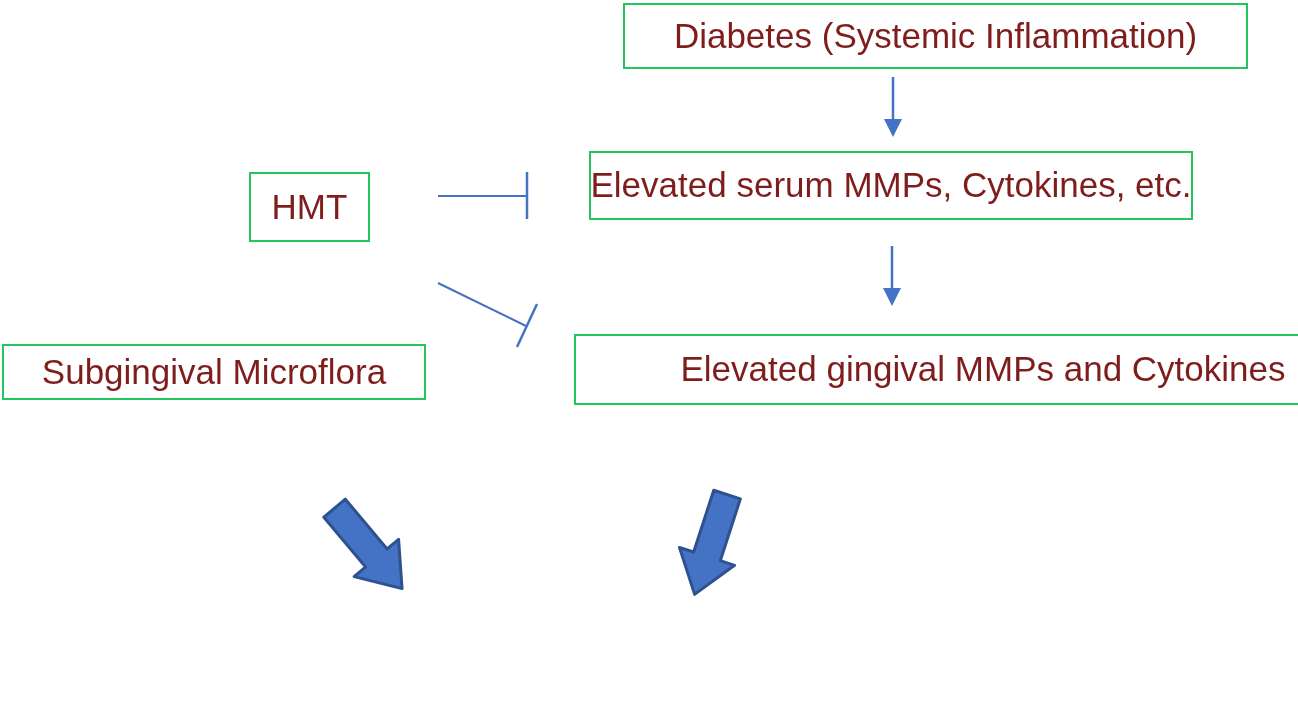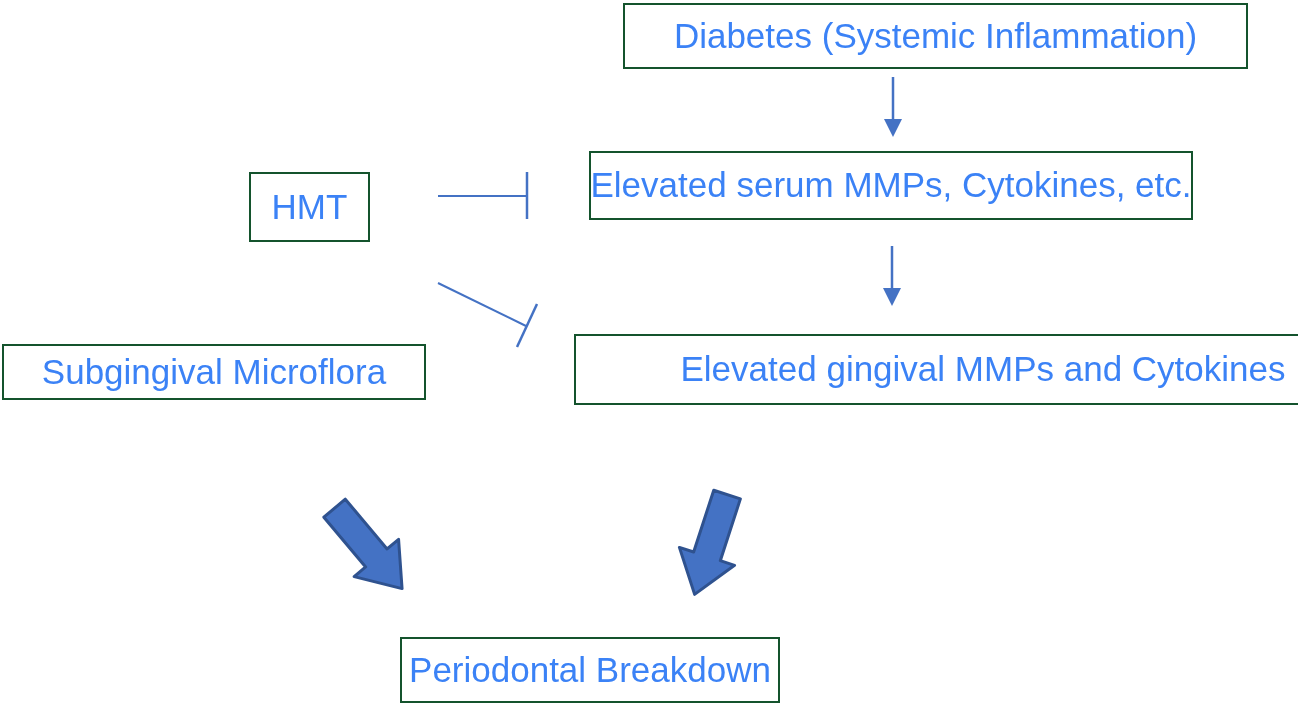--- a/index.html
+++ b/index.html
@@ -12,26 +12,26 @@
     width: 1298px;
     height: 706px;
     background: #ffffff;
     overflow: hidden;
     font-family: "Liberation Sans", "DejaVu Sans", sans-serif;
   }
   .node {
     position: absolute;
     box-sizing: border-box;
     background: #ffffff;
-    border: 2px solid #14532d;
+    border: 2px solid #22c55e;
     display: flex;
     align-items: center;
     justify-content: center;
     text-align: center;
-    color: #3b82f6;
+    color: #7f1d1d;
     font-size: 35px;
     line-height: 1.1;
     white-space: nowrap;
   }
   #node-diabetes    { left: 623px; top: 3px;   width: 625px; height: 66px; }
   #node-serum       { left: 589px; top: 151px; width: 604px; height: 69px; }
   #node-hmt         { left: 249px; top: 172px; width: 121px; height: 70px; }
   #node-gingival    { left: 574px; top: 334px; width: 818px; height: 71px; }
   #node-subgingival { left: 2px;   top: 344px; width: 424px; height: 56px; }
   #node-periodontal { left: 400px; top: 637px; width: 380px; height: 66px; }
@@ -82,15 +82,14 @@
   <div class="node" id="node-diabetes">Diabetes (Systemic Inflammation)</div>
 
   <div class="node" id="node-serum">Elevated serum MMPs, Cytokines, etc.</div>
 
   <div class="node" id="node-hmt">HMT</div>
 
   <div class="node" id="node-gingival">Elevated gingival MMPs and Cytokines</div>
 
   <div class="node" id="node-subgingival">Subgingival Microflora</div>
 
-  <div class="node" id="node-periodontal">Periodontal Breakdown</div>
 
 </div>
 
 </body></html>

